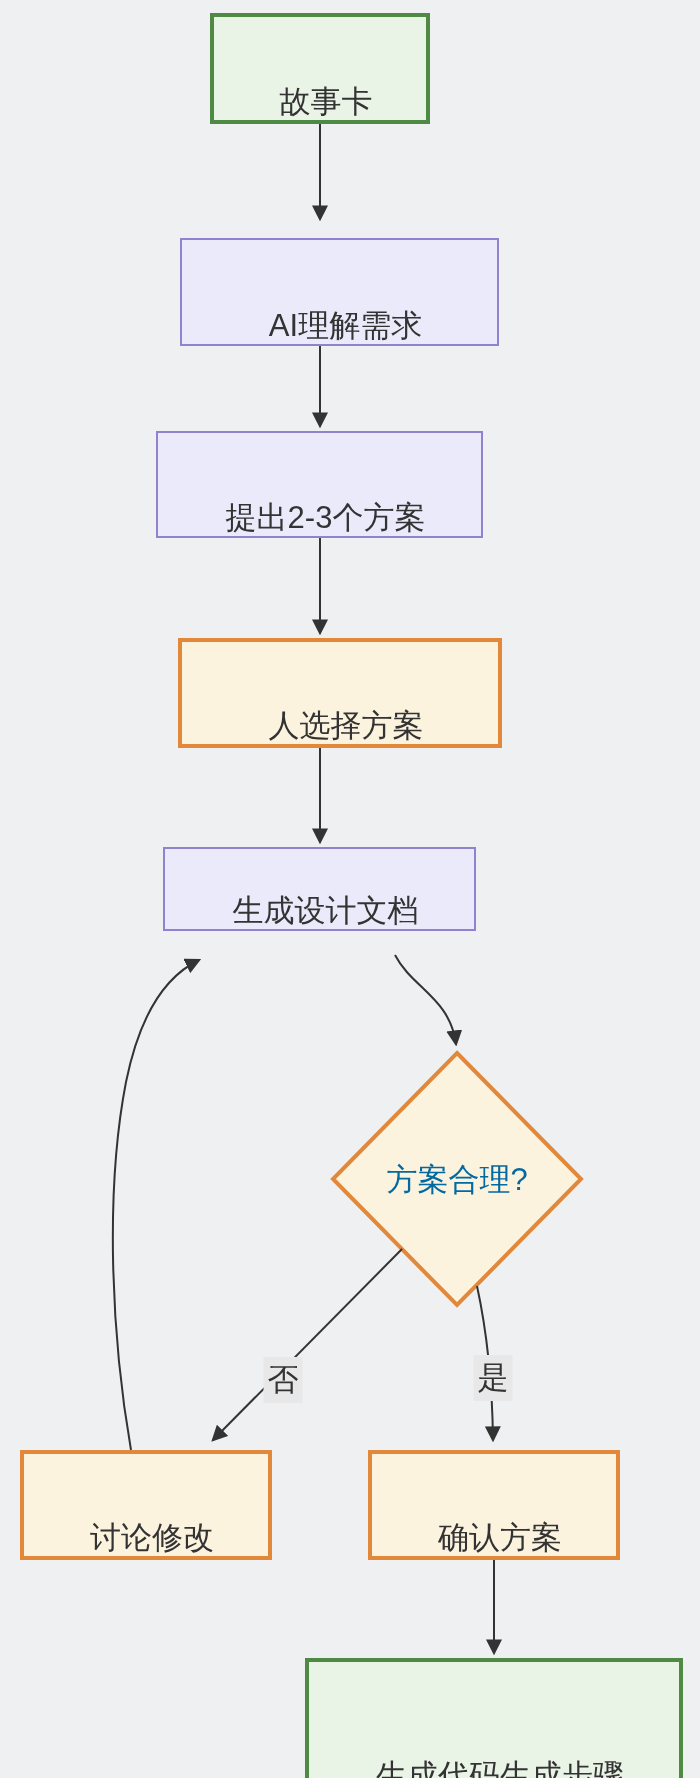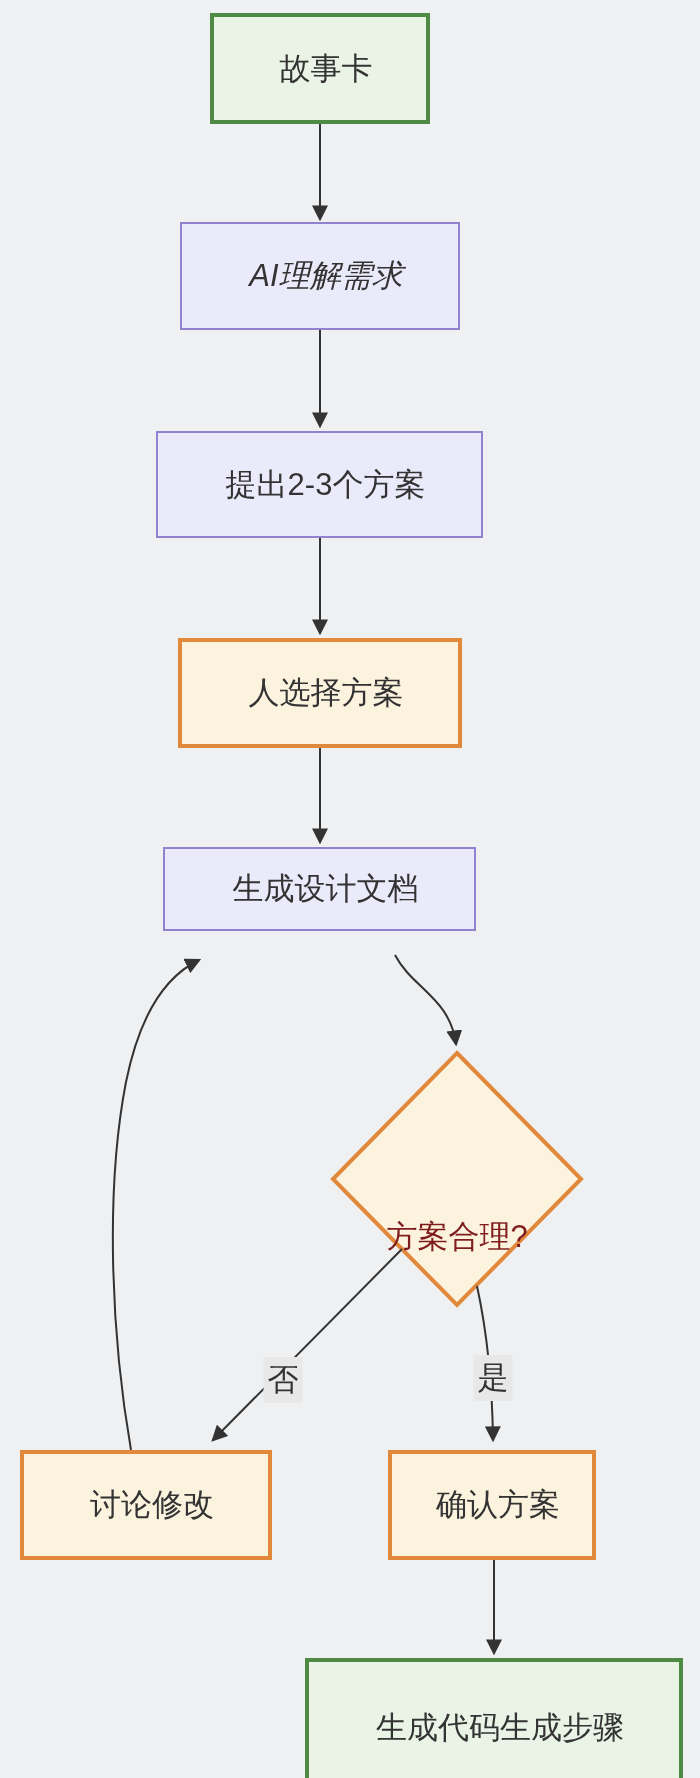--- a/index.html
+++ b/index.html
@@ -2,39 +2,39 @@
 <html><head>
 <meta charset="utf-8">
 <style>
   html,body{margin:0;padding:0;background:#eff0f2;}
   .canvas{
     position:relative;width:700px;height:1778px;background:#eff0f2;
     font-family:"Liberation Sans",sans-serif;color:#333333;overflow:hidden;
   }
   .edges{position:absolute;left:0;top:0;width:700px;height:1778px;}
   .node{
-    position:absolute;display:flex;align-items:center;justify-content:center;
+    position:absolute;display:flex;align-items:flex-end;justify-content:center;
     box-sizing:border-box;font-size:31px;line-height:1.2;white-space:nowrap;
     color:#333333;text-align:center;padding-left:12px;
   }
   .node.green{background:#e9f3e6;border:4px solid #4e8a44;}
   .node.purple{background:#eaeafb;border:2px solid #9181ce;}
   .node.orange{background:#fcf3df;border:4px solid #e1883b;}
   
   .n-story   {left:210px;top:13px;  width:220px;height:111px;}
-  .n-ai      {left:180px;top:222px; width:280px;height:108px;font-style:italic;}
+  .n-ai      {left:180px;top:238px; width:319px;height:108px;}
   .n-propose {left:156px;top:431px; width:327px;height:107px;}
-  .n-select  {left:178px;top:638px; width:284px;height:110px;}
+  .n-select  {left:178px;top:638px; width:324px;height:110px;}
   .n-gendoc  {left:163px;top:847px; width:313px;height:84px;}
   .n-discuss {left:20px; top:1450px;width:252px;height:110px;font-family:Liberation Serif, serif;}
-  .n-confirm {left:388px;top:1450px;width:208px;height:110px;}
+  .n-confirm {left:368px;top:1450px;width:252px;height:110px;}
   .n-gencode {left:305px;top:1658px;width:378px;height:140px;}
   .diamond-label{
-    position:absolute;left:457px;top:1237px;transform:translate(-50%,-50%);
-    font-size:31px;white-space:nowrap;color:#7f1d1d;
+    position:absolute;left:457px;top:1180px;transform:translate(-50%,-50%);
+    font-size:31px;white-space:nowrap;color:#0369a1;
   }
   .edge-label{
     position:absolute;transform:translate(-50%,-50%);
     background:#e8e8e8;padding:2px 4px;font-size:31px;color:#333333;white-space:nowrap;
   }
   .el-no {left:283px;top:1380px;}
   .el-yes{left:493px;top:1378px;}
 </style>
 </head>
 <body>

